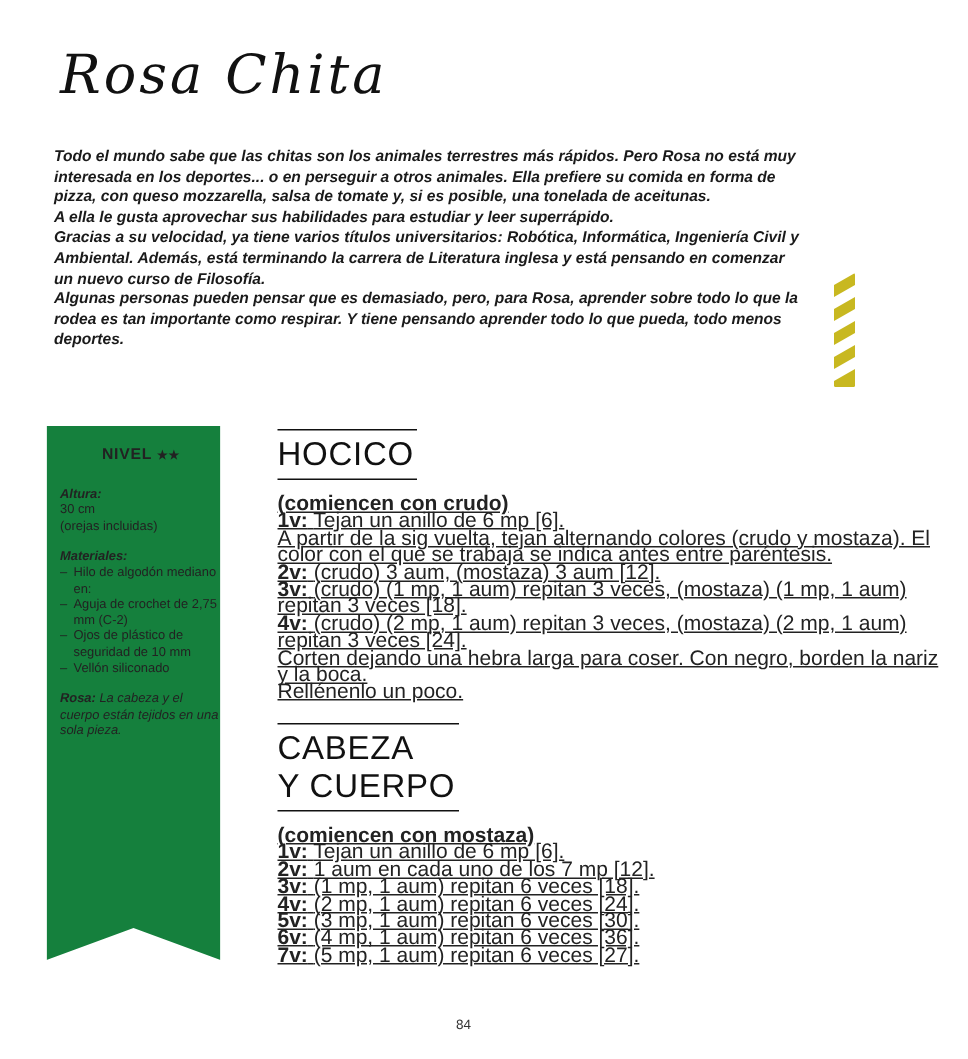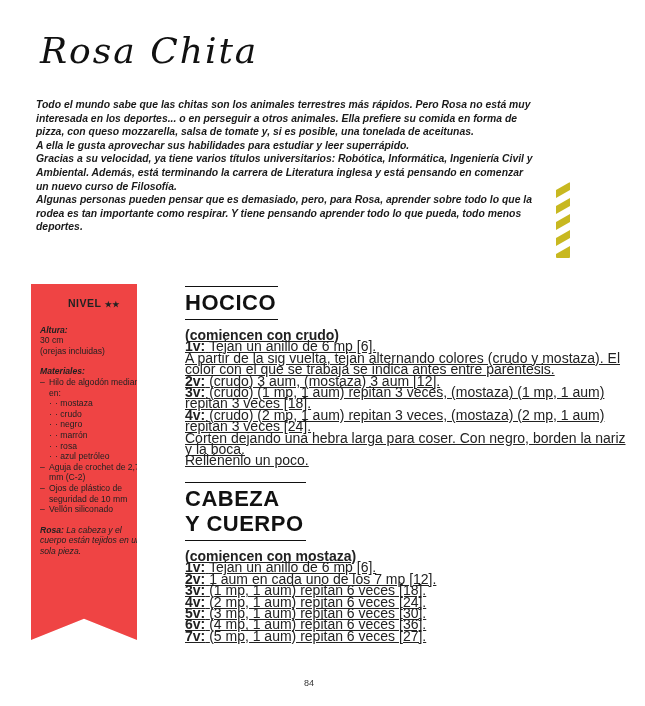--- a/index.html
+++ b/index.html
@@ -16,40 +16,40 @@
     .intro {
       position: absolute; left: 36px; top: 98px; width: 500px;
       font-size: 10.4px; line-height: 13.6px; font-weight: bold; font-style: italic;
       color: #1a1a1a;
     }
     .intro p { margin: 0; }
     .deco-stripes {
       position: absolute; left: 556px; top: 182px; width: 14px; height: 76px;
     }
     .ribbon {
-      position: absolute; left: 31px; top: 284px; width: 106px; height: 356px;
-      background: #ef4444;
+      position: absolute; left: 31px; top: 284px; width: 116px; height: 356px;
+      background: #15803d;
       clip-path: polygon(0 0, 100% 0, 100% 100%, 50% 94%, 0 100%);
     }
     .ribbon-inner { position: absolute; left: 9px; top: 14px; width: 108px; font-size: 8.6px; line-height: 10.6px; color: #222; }
     .nivel { text-align: center; font-weight: bold; font-size: 10.5px; letter-spacing: 0.5px; margin-bottom: 14px; }
     .label { font-weight: bold; font-style: italic; }
     .block { margin-bottom: 10px; }
     .mat-list { list-style: none; margin: 0; padding: 0; }
     .mat-list li { position: relative; padding-left: 9px; }
     .mat-list li::before { content: "–"; position: absolute; left: 0; }
     .sub-list { list-style: none; margin: 0; padding: 0 0 0 0; }
     .sub-list li { padding-left: 6px; }
     .sub-list li::before { content: "·"; left: 0; }
     .nota { font-style: italic; }
     .nota .label { font-style: italic; }
 
     .section { position: absolute; left: 185px; width: 445px; }
     .sec-head { display: inline-block; border-top: 1.5px solid #111; border-bottom: 1.5px solid #111; padding: 3px 2px 4px 0; margin-bottom: 10px; }
-    .sec-head h2 { margin: 0; font-weight: bold; font-size: 22px; line-height: 25px; letter-spacing: 0.5px; color: #111; }
+    .sec-head h2 { margin: 0; font-weight: normal; font-size: 22px; line-height: 25px; letter-spacing: 0.5px; color: #111; }
     .instr { font-size: 14px; line-height: 11.4px; color: #222; text-decoration: underline; }
     .instr p { margin: 0; }
     .instr b { font-weight: bold; }
     .page-num { position: absolute; left: 0; width: 618px; top: 678px; text-align: center; font-size: 9px; color: #333; }
   </style>
 </head>
 <body>
 
 <h1 class="title">Rosa Chita</h1>
 
@@ -84,28 +84,20 @@
     <div class="block">
       <div class="label">Altura:</div>
       <div>30 cm</div>
       <div>(orejas incluidas)</div>
     </div>
     <div class="block">
       <div class="label">Materiales:</div>
       <ul class="mat-list">
         <li>
           <span>Hilo de algodón mediano en:</span>
-          <ul class="sub-list">
-            <li>· <span>mostaza</span></li>
-            <li>· <span>crudo</span></li>
-            <li>· <span>negro</span></li>
-            <li>· <span>marrón</span></li>
-            <li>· <span>rosa</span></li>
-            <li>· <span>azul petróleo</span></li>
-          </ul>
         </li>
         <li>Aguja de crochet de 2,75 mm (C-2)</li>
         <li>Ojos de plástico de seguridad de 10 mm</li>
         <li>Vellón siliconado</li>
       </ul>
     </div>
     <div class="nota">
       <span class="label">Rosa:</span>
       <span>La cabeza y el cuerpo están tejidos en una sola pieza.</span>
     </div>

